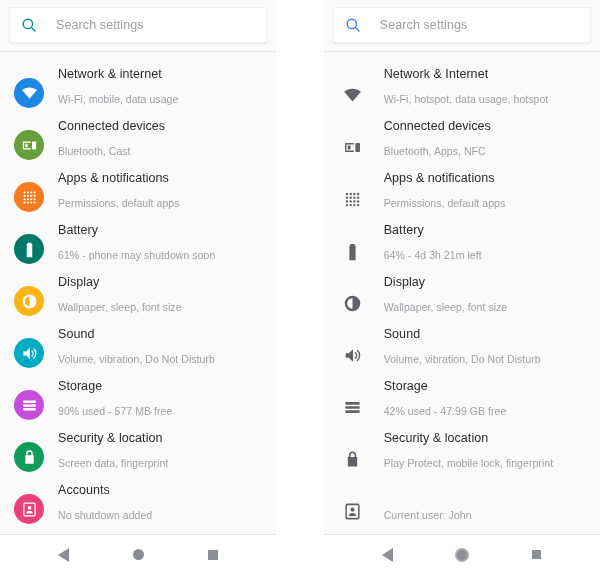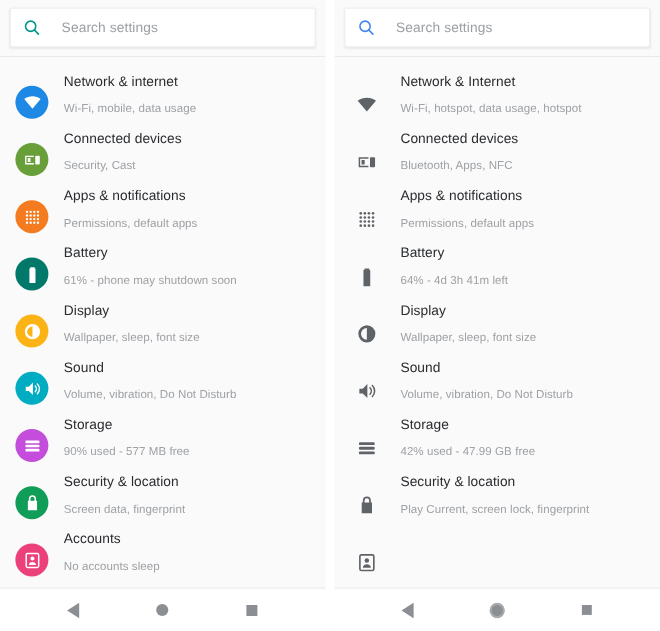--- a/index.html
+++ b/index.html
@@ -11,20 +11,21 @@
     background: #ffffff;
     font-family: "Liberation Sans", sans-serif;
     -webkit-font-smoothing: antialiased;
   }
 
   .screens {
     display: flex;
     width: 600px;
     height: 574px;
     background: #ffffff;
+    gap: 20px;
   }
 
   .phone {
     position: relative;
     height: 574px;
     display: flex;
     flex-direction: column;
     background: #fafafa;
     overflow: hidden;
   }
@@ -200,21 +201,21 @@
             <div class="icon-slot">
               <div class="circ" style="background: rgb(104, 159, 56);">
                 <svg viewBox="0 0 24 24" width="17" height="17" fill="#ffffff">
                   <path d="M2.6 6.4h11.2v1.7H4.3v7.8h9.5v1.7H2.6V6.4zm3.3 3.1h3.6v5.1H5.9V9.5zm0 0"></path>
                   <rect x="15.6" y="6.4" width="5.8" height="11.2" rx="1"></rect>
                 </svg>
               </div>
             </div>
             <div class="row-text">
               <div class="row-title">Connected devices</div>
-              <div class="row-sub">Security, Cast</div>
+              <div class="row-sub">Bluetooth, Cast</div>
             </div>
           </div>
           <div class="row">
             <div class="icon-slot">
               <div class="circ" style="background: rgb(244, 123, 32);">
                 <svg viewBox="0 0 24 24" width="17" height="17" fill="#ffffff">
                   <circle cx="5" cy="5" r="1.5"></circle>
                   <circle cx="9.7" cy="5" r="1.5"></circle>
                   <circle cx="14.4" cy="5" r="1.5"></circle>
                   <circle cx="19.1" cy="5" r="1.5"></circle>
@@ -312,21 +313,21 @@
               <div class="circ" style="background: rgb(236, 64, 122);">
                 <svg viewBox="0 0 24 24" width="17" height="17" fill="#ffffff">
                   <rect x="4" y="3" width="16" height="18" rx="1.8" fill="none" stroke="#ffffff" stroke-width="1.9"></rect>
                   <circle cx="12" cy="9.6" r="2.6"></circle>
                   <path d="M7.4 17.8c0-2.4 2.1-3.9 4.6-3.9s4.6 1.5 4.6 3.9H7.4z"></path>
                 </svg>
               </div>
             </div>
             <div class="row-text">
               <div class="row-title">Accounts</div>
-              <div class="row-sub">No accounts sleep</div>
+              <div class="row-sub">No shutdown added</div>
             </div>
           </div>
         </div>
     </div>
 
     <div class="navbar">
       <div class="nav-btn">
           <span class="nav-back"></span>
         </div>
       <div class="nav-btn">
@@ -408,21 +409,21 @@
             </div>
           </div>
           <div class="row">
             <div class="icon-slot">
               <svg viewBox="0 0 24 24" width="19" height="19" fill="#5f6368">
                 <path d="M9.2 2.6h5.6v1.8h1.1v18.5H8.1V4.4h1.1V2.6z"></path>
               </svg>
             </div>
             <div class="row-text">
               <div class="row-title">Battery</div>
-              <div class="row-sub">64% - 4d 3h 41m left</div>
+              <div class="row-sub">64% - 4d 3h 21m left</div>
             </div>
           </div>
           <div class="row">
             <div class="icon-slot">
               <svg viewBox="0 0 24 24" width="19" height="19" fill="#5f6368">
                 <path d="M12 2.2a9.8 9.8 0 1 0 0 19.6 9.8 9.8 0 0 0 0-19.6zm0 3.1v13.4a6.7 6.7 0 0 1 0-13.4z"></path>
               </svg>
             </div>
             <div class="row-text">
               <div class="row-title">Display</div>
@@ -456,32 +457,33 @@
             </div>
           </div>
           <div class="row">
             <div class="icon-slot">
               <svg viewBox="0 0 24 24" width="19" height="19" fill="#5f6368">
                 <path d="M12 1.8A4.6 4.6 0 0 0 7.4 6.4v2.3H6.1v12.2h11.8V8.7h-1.3V6.4A4.6 4.6 0 0 0 12 1.8zm0 2a2.6 2.6 0 0 1 2.6 2.6v2.3H9.4V6.4A2.6 2.6 0 0 1 12 3.8z"></path>
               </svg>
             </div>
             <div class="row-text">
               <div class="row-title">Security &amp; location</div>
-              <div class="row-sub">Play Current, screen lock, fingerprint</div>
+              <div class="row-sub">Play Protect, mobile lock, fingerprint</div>
             </div>
           </div>
           <div class="row">
             <div class="icon-slot">
               <svg viewBox="0 0 24 24" width="19" height="19" fill="#5f6368">
                 <rect x="4" y="3" width="16" height="18" rx="1.8" fill="none" stroke="#5f6368" stroke-width="1.9"></rect>
                 <circle cx="12" cy="9.6" r="2.6"></circle>
                 <path d="M7.4 17.8c0-2.4 2.1-3.9 4.6-3.9s4.6 1.5 4.6 3.9H7.4z"></path>
               </svg>
             </div>
             <div class="row-text">
+              <div class="row-sub">Current user: John</div>
             </div>
           </div>
           <div class="row"></div>
         </div>
     </div>
 
     <div class="navbar">
       <div class="nav-btn">
           <span class="nav-back"></span>
         </div>

